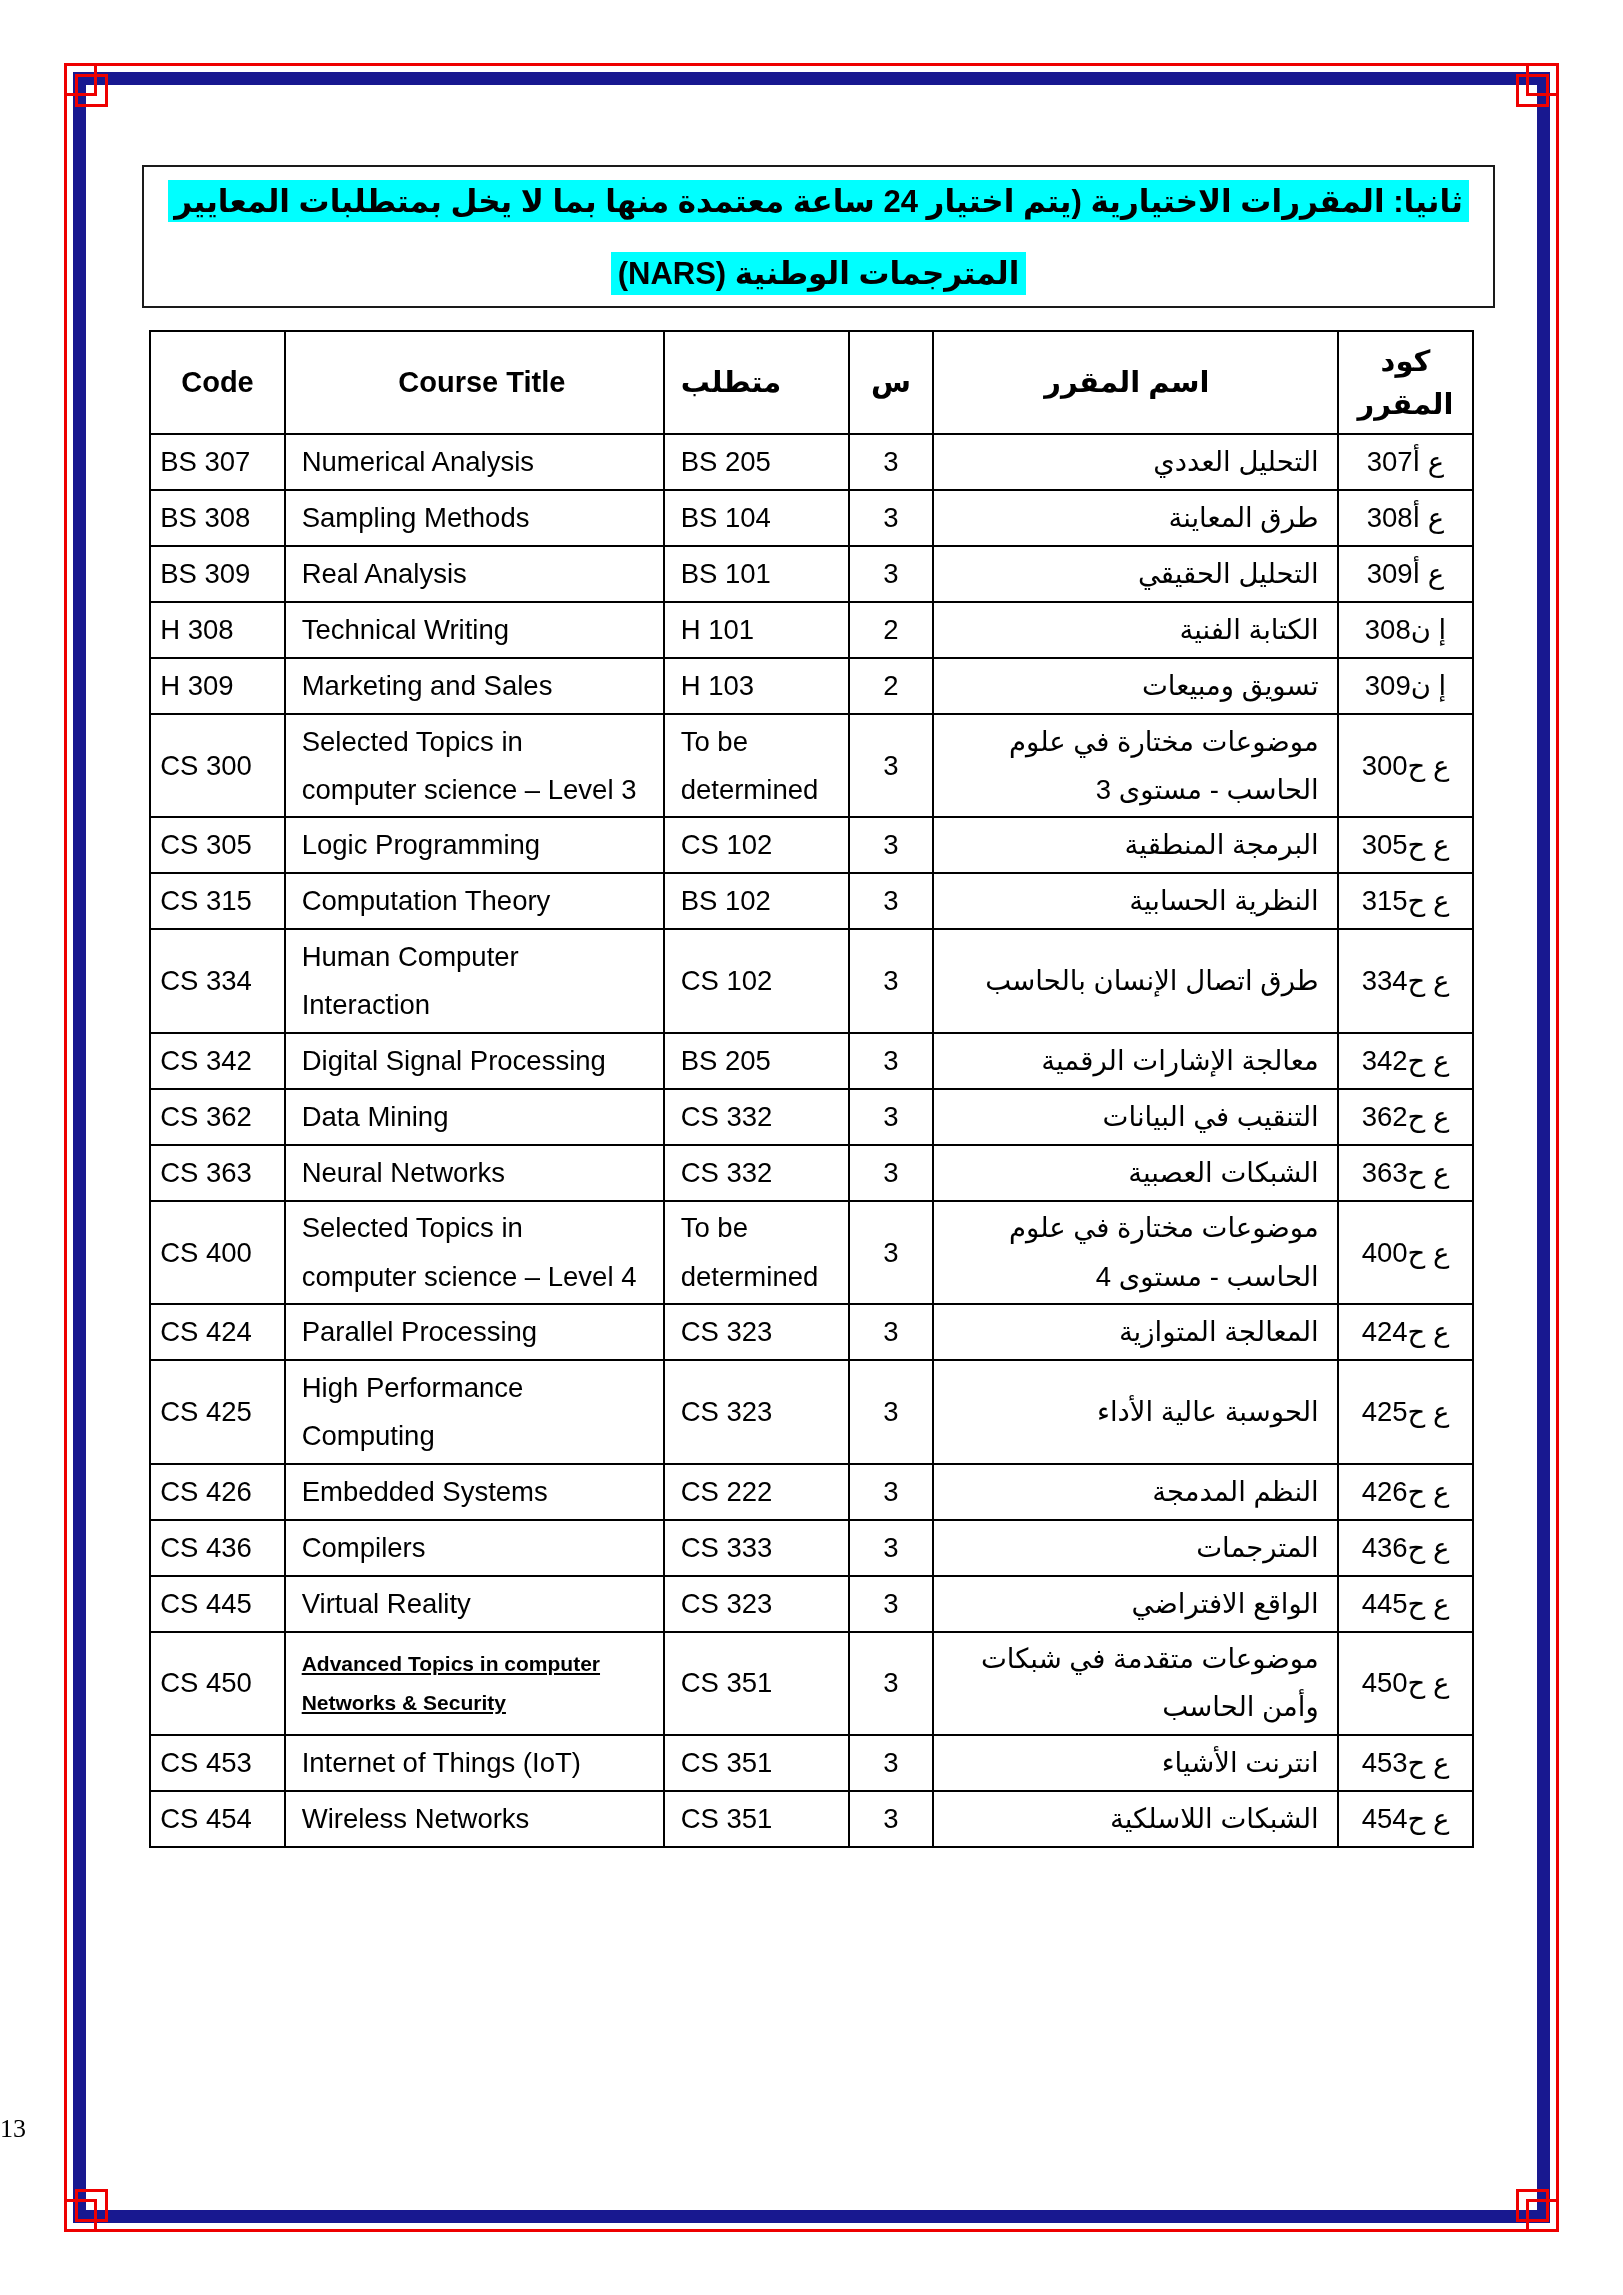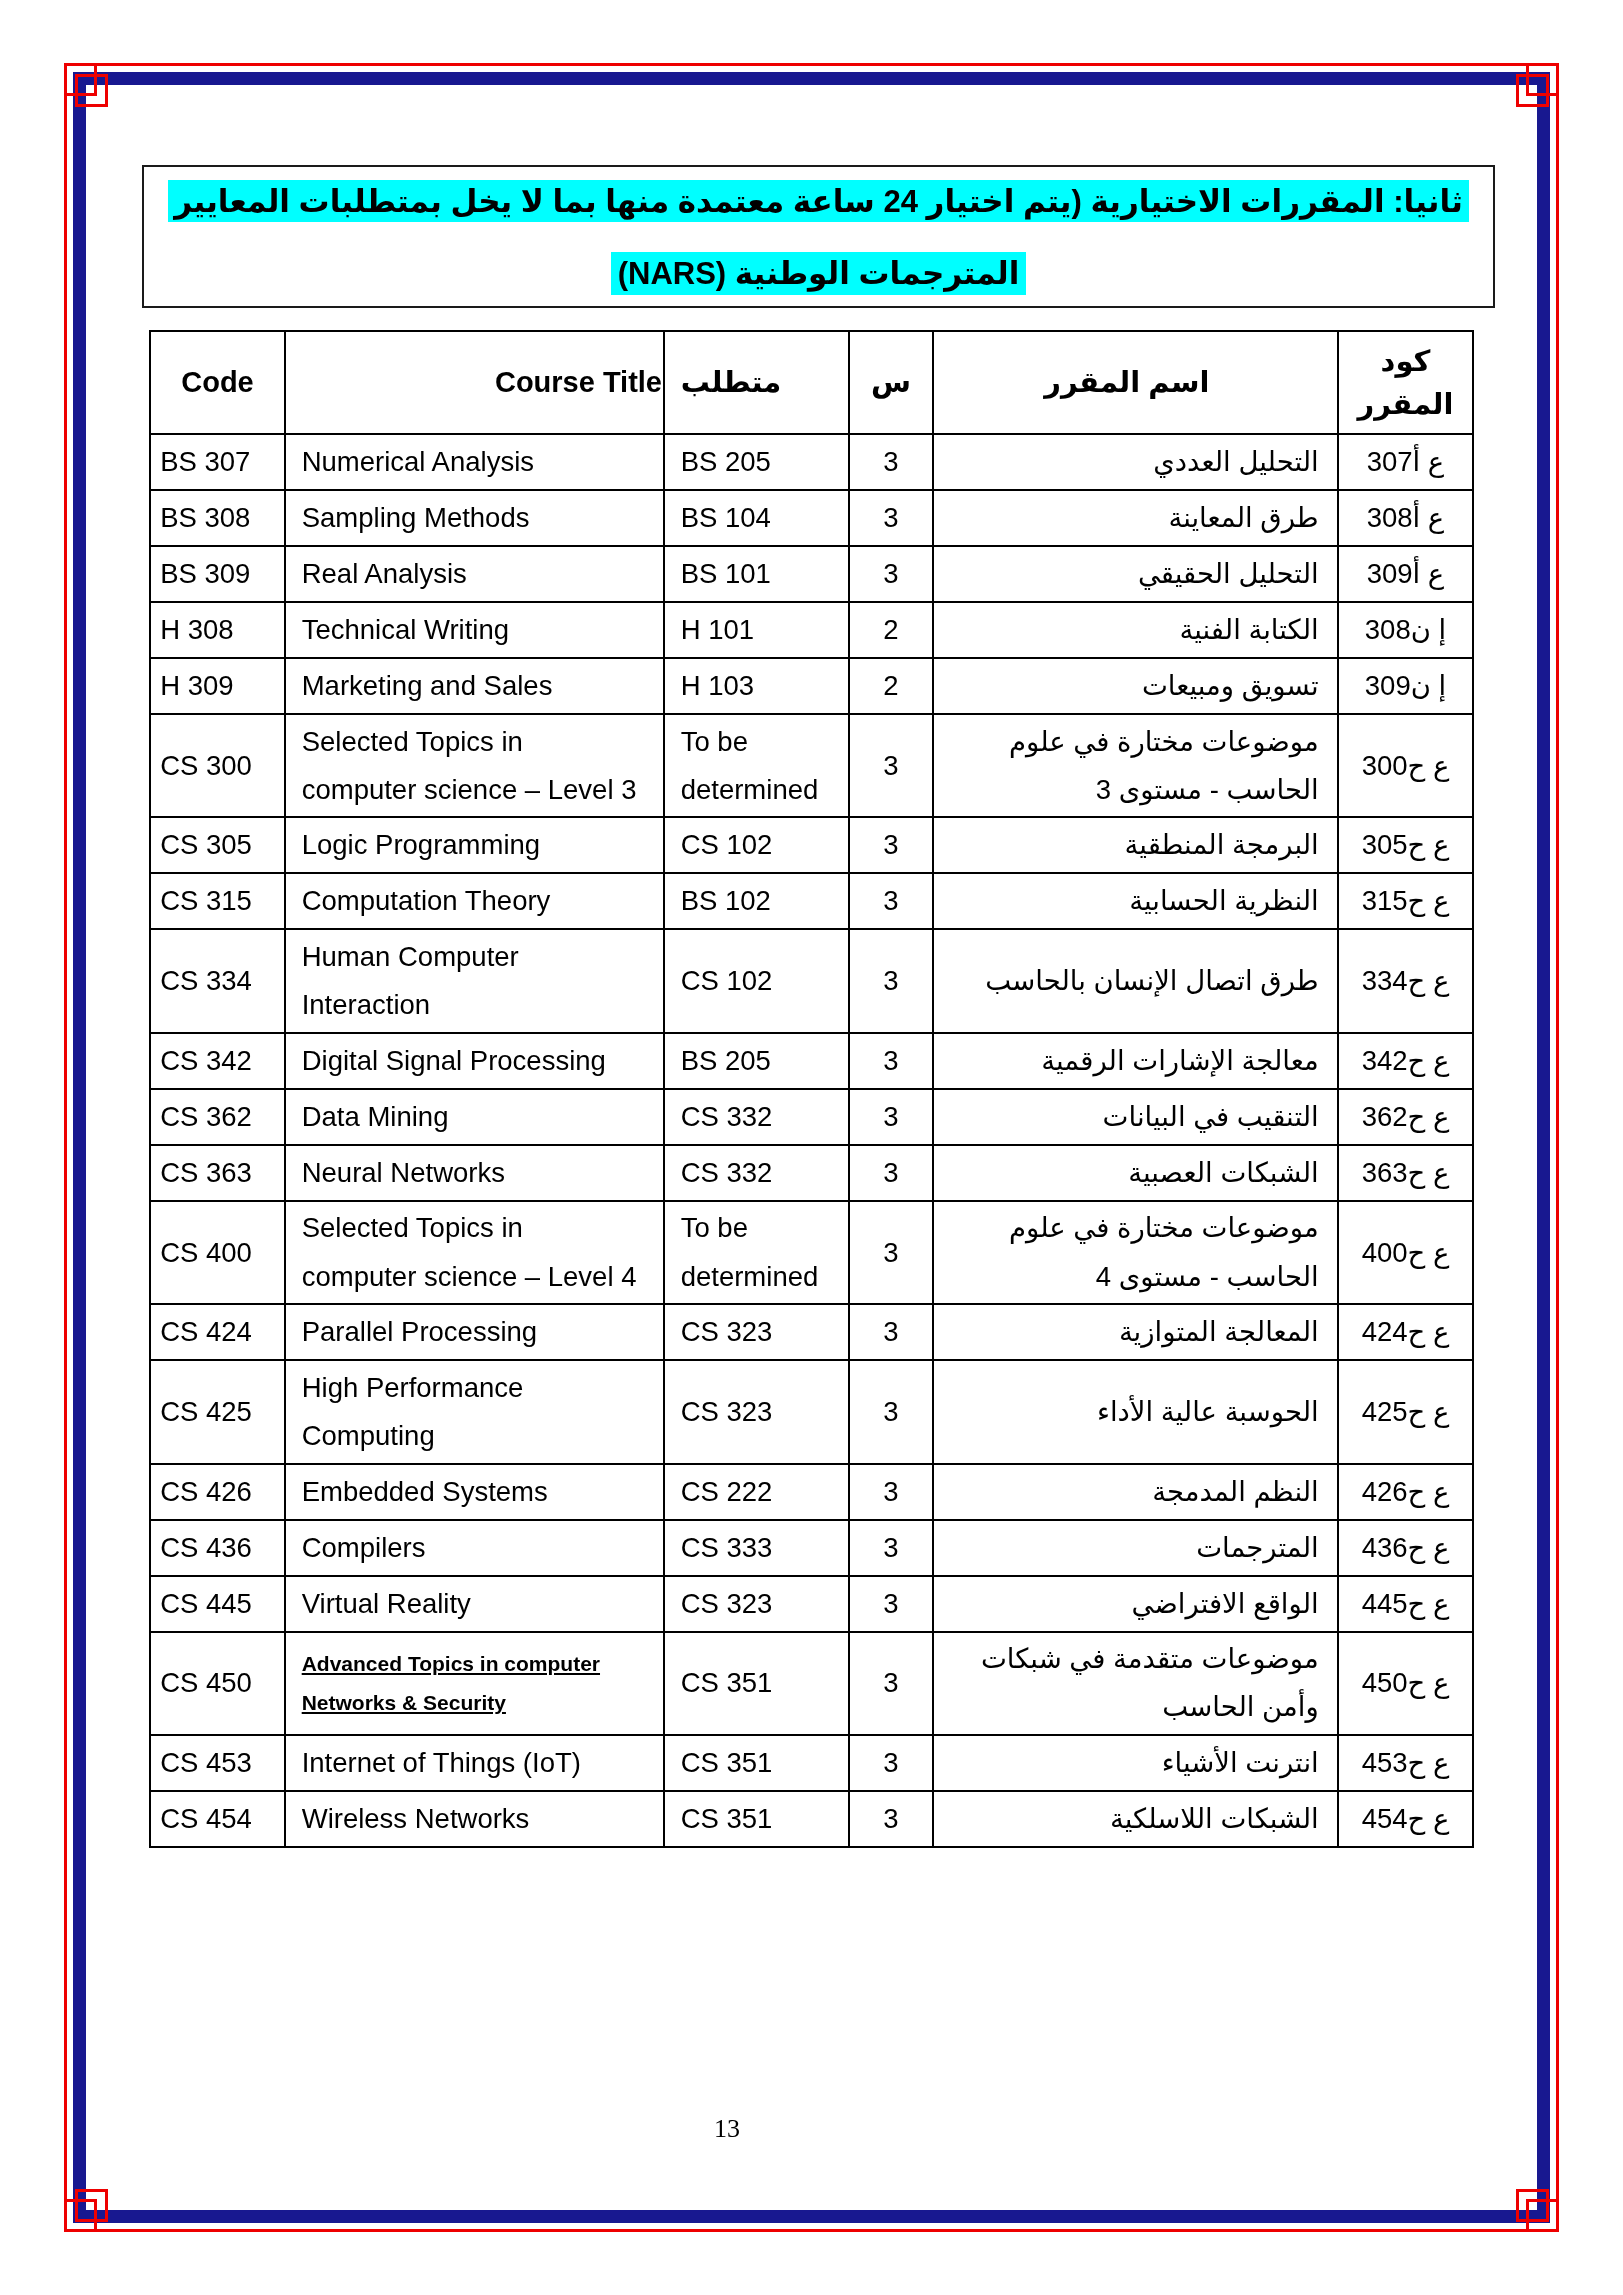--- a/index.html
+++ b/index.html
@@ -57,21 +57,21 @@
   .col-code{text-align:left;}
   .col-title{text-align:left;padding-left:15.7px !important;}
   .col-prereq{text-align:left;padding-left:15.7px !important;}
   .col-hours{text-align:center;}
   .col-name-ar{text-align:right;direction:rtl;padding-right:18.3px !important;}
   .col-code-ar{text-align:center;direction:rtl;}
   td.bold-en{font-weight:bold;font-size:21px;line-height:1.9;text-decoration:underline;}
 
   
   .page-number{
-    position:absolute;left:0;top:2114px;width:1454px;text-align:center;
+    position:absolute;left:0;top:2114px;width:1454px;text-align:left;
     font-family:"Liberation Serif","DejaVu Serif",serif;font-size:26px;
   }
 </style>
 </head>
 <body>
 
 <div class="frame-red"></div>
 <div class="frame-navy"></div>
 <div class="corner tl">
     <div class="sq sq1"></div>
@@ -104,21 +104,21 @@
     <col style="width:135px">
       <col style="width:379px">
       <col style="width:185px">
     <col style="width:84px">
       <col style="width:405px">
       <col style="width:135px">
   </colgroup>
   <thead>
     <tr>
       <th class="col-code">Code</th>
-      <th class="col-title" style="text-align:right">Course Title</th>
+      <th class="col-title" style="text-align:center">Course Title</th>
       <th class="col-prereq" style="text-align:left">متطلب</th>
       <th class="col-hours">س</th>
       <th class="col-name-ar" style="text-align:center">اسم المقرر</th>
       <th class="col-code-ar">كود
 المقرر</th>
     </tr>
   </thead>
   <tbody id="course-rows">
       <tr>
         <td class="col-code">BS 307</td>

